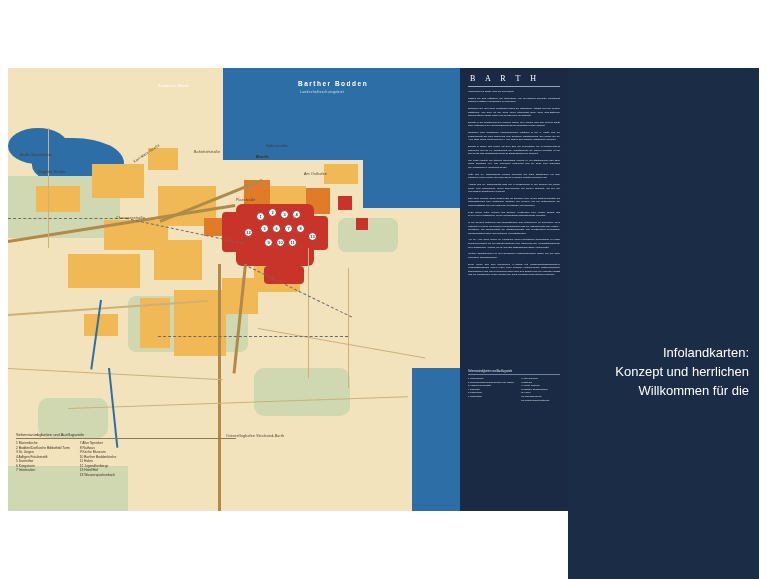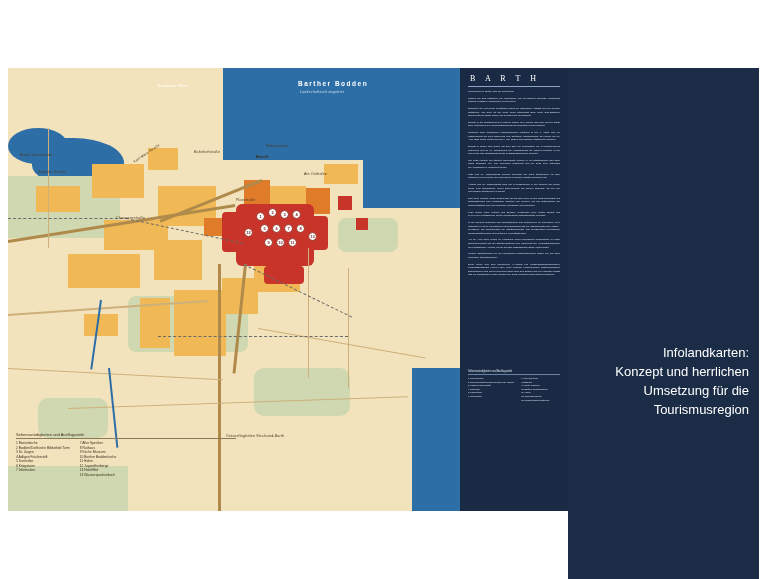--- a/index.html
+++ b/index.html
@@ -226,18 +226,17 @@
         <div class="i">12 Jugendherberge</div>
         <div class="i">13 Wasserwanderrastplatz</div>
       </div>
     </div>
   </div>
 
   <div class="titlepanel">
     <div class="inner">
       <div>Infolandkarten:</div>
       <div>Konzept und herrlichen</div>
-      <div>Umsetzung für die</div>
-      <div>Tourismusregion</div>
+      <div>Willkommen für die</div>
     </div>
   </div>
 
 </div>
 
 </body></html>

